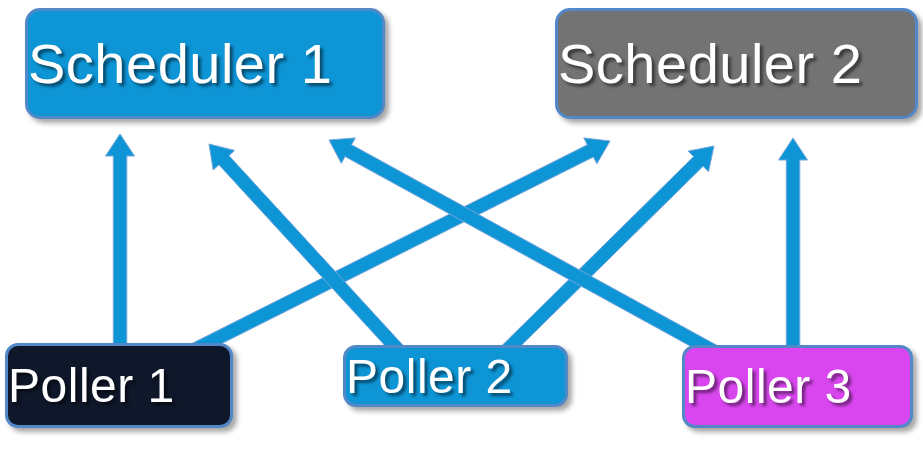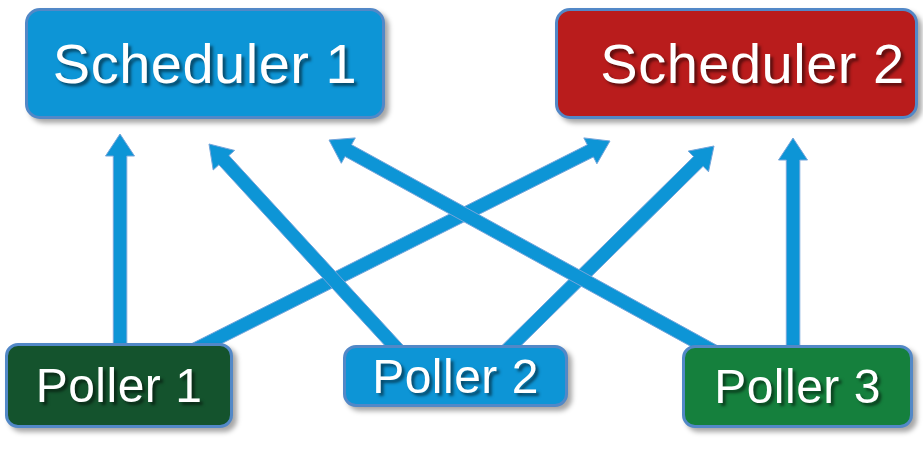--- a/index.html
+++ b/index.html
@@ -14,21 +14,20 @@
   .arrow-layer {
     position: absolute;
     left: 0; top: 0;
     width: 923px; height: 451px;
   }
   .node {
     position: absolute;
     box-sizing: border-box;
     display: flex;
     align-items: center;
-    justify-content: center;
     color: #ffffff;
     border-style: solid;
     border-width: 3px;
     box-shadow: 4px 4px 5px rgba(0,0,0,0.35);
   }
   .node.scheduler {
     border-radius: 15px;
     font-size: 56px;
   }
   .node.poller {
@@ -50,26 +49,26 @@
       <polygon points="193,358 593.4,156.9 596.9,163.8 610,141 583.8,137.9 587.3,144.8 187,346" fill="#0D95D6" stroke="#74A5DB" stroke-width="1"></polygon>
       <polygon points="405,347.4 228.9,155.6 234.6,150.4 209,144 213.2,170 218.9,164.8 395,356.6" fill="#0D95D6" stroke="#74A5DB" stroke-width="1"></polygon>
       <polygon points="509.7,356.8 703.1,166.3 708.5,171.8 714,146 688.2,151.1 693.6,156.6 500.3,347.2" fill="#0D95D6" stroke="#74A5DB" stroke-width="1"></polygon>
       <polygon points="718.2,346.1 351.5,144.7 355.3,137.9 329,140 341.3,163.3 345,156.5 711.8,357.9" fill="#0D95D6" stroke="#74A5DB" stroke-width="1"></polygon>
       <polygon points="799.8,352 799.8,160 807.5,160 793,138 778.5,160 786.3,160 786.3,352" fill="#0D95D6" stroke="#74A5DB" stroke-width="1"></polygon>
     </svg>
   <div id="nodes-layer">
       <div class="node scheduler" style="left: 25px; top: 8px; width: 360px; height: 111px; background: rgb(13, 149, 214); border-color: rgb(82, 136, 199); color: rgb(255, 255, 255);">
         <span class="node-label">Scheduler 1</span>
       </div>
-      <div class="node scheduler" style="left: 555px; top: 8px; width: 363px; height: 111px; background: #b91c1c; border-color: rgb(82, 136, 199); color: rgb(255, 255, 255); padding-left: 32px;">
+      <div class="node scheduler" style="left: 555px; top: 8px; width: 363px; height: 111px; background: #737373; border-color: rgb(82, 136, 199); color: rgb(255, 255, 255);">
         <span class="node-label">Scheduler 2</span>
       </div>
-      <div class="node poller" style="left: 5px; top: 343px; width: 228px; height: 85px; background: #14532d; border-color: rgb(82, 136, 199); color: rgb(255, 255, 255);">
+      <div class="node poller" style="left: 5px; top: 343px; width: 228px; height: 85px; background: #0f172a; border-color: rgb(82, 136, 199); color: rgb(255, 255, 255);">
         <span class="node-label">Poller 1</span>
       </div>
       <div class="node poller" style="left: 343px; top: 345px; width: 225px; height: 62px; background: rgb(13, 149, 214); border-color: rgb(82, 136, 199); color: rgb(255, 255, 255);">
         <span class="node-label">Poller 2</span>
       </div>
-      <div class="node poller" style="left: 682px; top: 345px; width: 231px; height: 83px; background: #15803d; border-color: rgb(82, 136, 199); color: rgb(255, 255, 255);">
+      <div class="node poller" style="left: 682px; top: 345px; width: 231px; height: 83px; background: #d946ef; border-color: rgb(82, 136, 199); color: rgb(255, 255, 255);">
         <span class="node-label">Poller 3</span>
       </div>
     </div>
 </div>
 
 </body></html>

